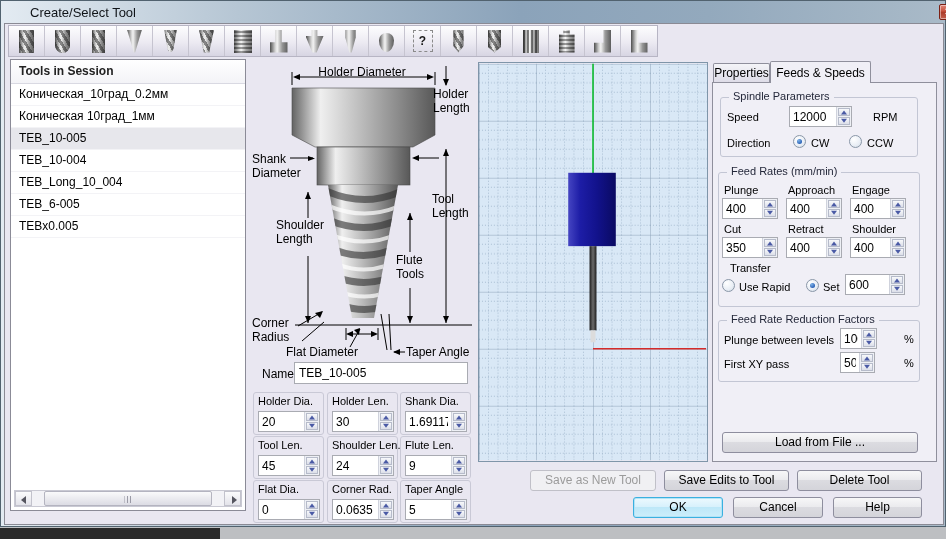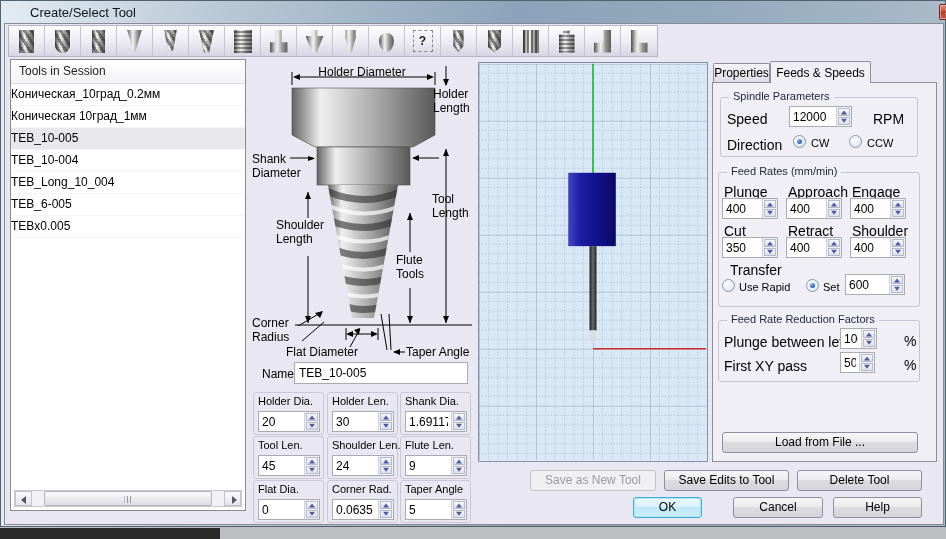--- a/index.html
+++ b/index.html
@@ -44,22 +44,22 @@
   .t13{width:12px;clip-path:polygon(8% 0,92% 0,92% 72%,50% 100%,8% 72%);}
   .t14{width:13px;clip-path:polygon(0 0,100% 0,100% 76%,50% 100%,0 76%);}
   .t15{width:16px;}
   .t16{width:16px;clip-path:polygon(30% 0,70% 0,70% 22%,100% 22%,100% 100%,0 100%,0 22%,30% 22%);}
   .t17{width:17px;clip-path:polygon(55% 0,100% 0,100% 100%,0 100%,0 58%,55% 58%);}
   .t18{width:17px;clip-path:polygon(0 0,45% 0,45% 58%,100% 58%,100% 100%,0 100%);}
 
   
   .toollist{position:absolute;left:10px;top:59px;width:236px;height:452px;background:#fff;border:1px solid #8b8b97;}
   .tl-header{height:24px;line-height:23px;padding-left:8px;background:linear-gradient(#ffffff,#f3f3f7);
-    border-bottom:1px solid #d9d9e2;color:#222;}
-  .tl-item{height:22px;line-height:21px;border-bottom:1px solid #f3f3f6;cursor:pointer;white-space:nowrap;}
+    border-bottom:1px solid #d9d9e2;color:#222;font-weight:bold;}
+  .tl-item{height:22px;line-height:21px;padding-left:8px;border-bottom:1px solid #f3f3f6;cursor:pointer;white-space:nowrap;}
   .tl-item.selected{background:#e7e7ec;}
   .hscroll{position:absolute;left:3px;right:3px;bottom:3px;height:17px;background:#f2f2f6;border:1px solid #c9c9d3;display:flex;}
   .sb-arrow{width:17px;height:100%;position:relative;background:linear-gradient(#fbfbfc,#e3e3ea);border:1px solid #c2c2cc;cursor:pointer;}
   .sb-arrow.left::after{content:"";position:absolute;left:5px;top:4px;border:4px solid transparent;border-right:5px solid #55555f;border-left:0;}
   .sb-arrow.right::after{content:"";position:absolute;left:7px;top:4px;border:4px solid transparent;border-left:5px solid #55555f;border-right:0;}
   .sb-track{flex:1;position:relative;}
   .sb-thumb{position:absolute;left:12px;right:12px;top:0;height:15px;border:1px solid #b4b4c0;border-radius:2px;
     background:linear-gradient(#fafafb,#dcdce4);cursor:grab;}
   .sb-thumb::after{content:"";position:absolute;left:50%;top:4px;width:7px;height:7px;transform:translateX(-50%);
     background:repeating-linear-gradient(90deg,#9a9aa6 0 1px,transparent 1px 3px);}
@@ -91,21 +91,21 @@
 
   
   .tab{position:absolute;font-size:12px;text-align:center;cursor:pointer;}
   .tab.inactive{left:713px;top:63px;width:57px;height:20px;line-height:19px;background:linear-gradient(#f4f4f8,#dddbe7);
     border:1px solid #8f8f9c;border-bottom:none;border-radius:2px 2px 0 0;}
   .tab.active{left:770px;top:61px;width:101px;height:22px;line-height:22px;background:#f0eff6;
     border:1px solid #8f8f9c;border-bottom:none;border-radius:2px 2px 0 0;z-index:3;}
   .panel{position:absolute;left:712px;top:82px;width:225px;height:380px;background:#f0eff6;border:1px solid #8f8f9c;z-index:2;}
   .group{position:absolute;border:1px solid #c3c6d4;border-radius:3px;}
   .glabel{position:absolute;top:-8px;left:8px;background:#f0eff6;padding:0 4px;font-size:11px;color:#24283a;white-space:nowrap;}
-  .slabel{position:absolute;font-size:14px;white-space:nowrap;}
+  .slabel{position:absolute;font-size:11px;white-space:nowrap;}
   .radio{position:absolute;width:13px;height:13px;border:1px solid #8a97a8;border-radius:50%;
     background:radial-gradient(circle at 35% 30%,#ffffff,#e9eef5 60%,#ccd6e1);cursor:pointer;}
   .radio.checked::after{content:"";position:absolute;left:3px;top:3px;width:5px;height:5px;border-radius:50%;
     background:radial-gradient(circle at 35% 30%,#7db2e8,#2c62b6 70%);}
   .rlabel{position:absolute;font-size:11px;white-space:nowrap;}
 
   
   .btn{position:absolute;height:21px;border:1px solid #8e8e9e;border-radius:3px;text-align:center;line-height:19px;font-size:12px;
     background:linear-gradient(#f7f7f8,#ebebee 45%,#dcdce1 46%,#d4d4da);cursor:pointer;}
   .btn.default{border-color:#3ab0e0;box-shadow:inset 0 0 0 1px #b3e3f6;
@@ -520,15 +520,15 @@
       <i class="sd"></i>
     </span>
   </span>
 <span class="slabel" style="left:904px;top:357px;position:absolute;z-index:5">%</span>
 
 <div class="btn" style="left:722px;top:432px;width:196px;z-index:5">Load from File ...</div>
 
 <div class="btn disabled" style="left:530px;top:470px;width:126px">Save as New Tool</div>
 <div class="btn" style="left:664px;top:470px;width:125px">Save Edits to Tool</div>
 <div class="btn" style="left:797px;top:470px;width:125px">Delete Tool</div>
-<div class="btn default" style="left:633px;top:497px;width:69px">OK</div>
+<div class="btn default" style="left:633px;top:497px;width:90px">OK</div>
 <div class="btn" style="left:733px;top:497px;width:90px">Cancel</div>
 <div class="btn" style="left:833px;top:497px;width:89px">Help</div>
 
 </body></html>

